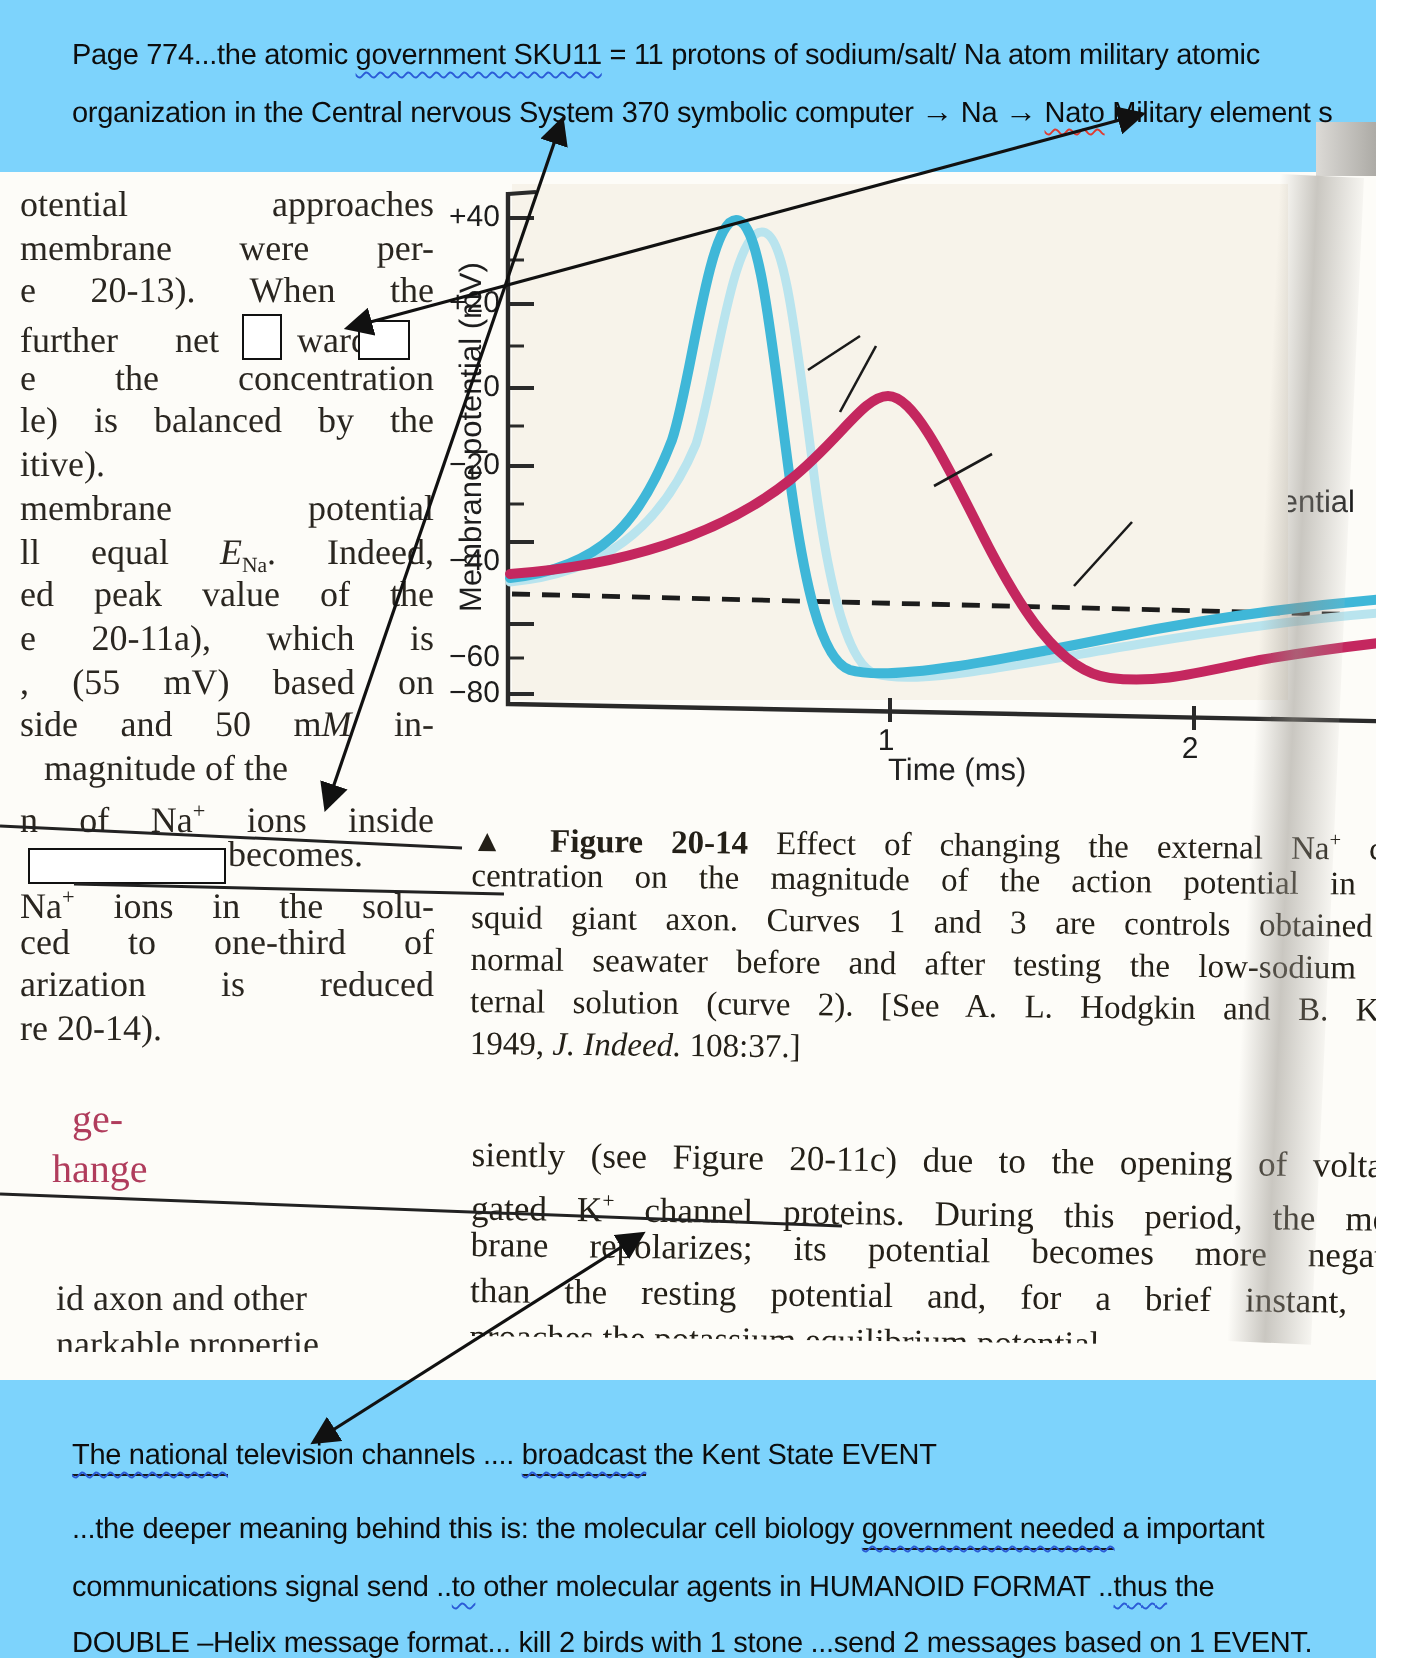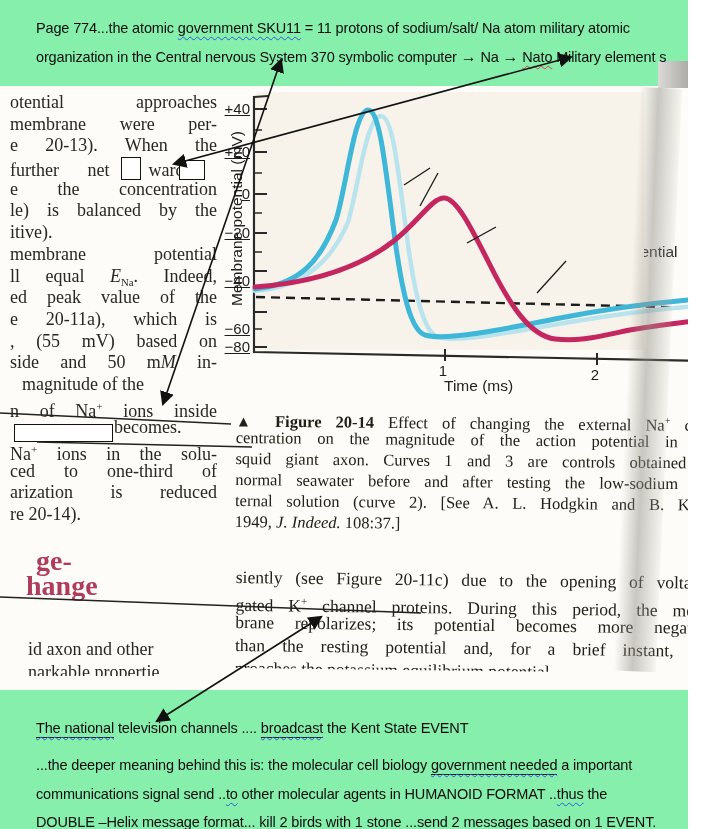--- a/index.html
+++ b/index.html
@@ -1,16 +1,16 @@
 <!DOCTYPE html>
 <html><head>
 <meta charset="utf-8">
 <style>
   html,body{margin:0;padding:0;background:#ffffff;}
-  #canvas{position:relative;width:688px;height:829px;background:#86efac;overflow:hidden;
+  #canvas{position:relative;width:688px;height:829px;background:#7dd3fc;overflow:hidden;
           font-family:"Liberation Sans",sans-serif;color:#111;}
   .abs{position:absolute;}
   .sans{font-family:"Liberation Sans",sans-serif;}
   .serif{font-family:"Liberation Serif",serif;}
   .i{font-style:italic;}
   .b{font-weight:bold;}
   .nowrap{white-space:nowrap;}
 
   
   .note{font-size:14.5px;letter-spacing:-0.15px;color:#0d0d0d;line-height:28px;}
@@ -33,30 +33,30 @@
   
   .leftcol{left:10px;top:92px;width:207px;font-size:18px;line-height:21.7px;color:#2a2620;z-index:2;}
   .ln{height:21.7px;overflow:visible;white-space:nowrap;}
   .j{text-align:justify;text-align-last:justify;white-space:normal;}
   .subna{font-size:60%;vertical-align:-4px;letter-spacing:0;}
   .supp{font-size:62%;vertical-align:super;}
   .annot-box{display:inline-block;border:1.8px solid #111;background:#fff;vertical-align:-4px;z-index:5;position:relative;}
   .box1{width:18px;height:21px;margin-left:7px;}
   .box2{width:24px;height:18px;margin-left:-10px;}
   .indent-mentally{padding-left:104px;}
-  .heading{left:26px;top:548px;font-size:28px;font-weight:bold;line-height:25px;z-index:2;}
+  .heading{left:26px;top:548px;font-size:20px;font-weight:normal;line-height:25px;z-index:2;}
   .leftbottom{left:28px;top:638px;width:190px;font-size:18px;line-height:22.5px;color:#2a2620;z-index:2;height:38px;overflow:hidden;}
   .caption{left:236px;top:406px;width:478px;font-size:16.5px;line-height:21px;color:#242018;z-index:2;transform:rotate(0.55deg);transform-origin:0 0;}
   .para{left:236px;top:566px;width:478px;font-size:17.5px;line-height:22.7px;color:#242018;z-index:2;height:102px;overflow:hidden;transform:rotate(0.7deg);transform-origin:0 0;}
 
   
   .fig-label{z-index:2;color:#222;}
   .ylab{left:121px;top:210px;width:230px;height:17px;text-align:center;font-size:15.5px;
         transform:rotate(-90deg);color:#1d1d1d;}
-  .ytick{left:204px;width:46px;text-align:right;font-size:15px;color:#1d1d1d;text-decoration:underline;}
+  .ytick{left:204px;width:46px;text-align:right;font-size:15px;color:#1d1d1d;}
   .xtick{width:20px;text-align:center;font-size:15px;color:#1d1d1d;}
   .curveno{font-size:16.5px;font-weight:600;color:#2b2b2b;}
   .chart-ann{font-size:15.5px;color:#1d1d1d;white-space:nowrap;}
   .chart-ann .supp{font-size:10px;}
   .chart-ann .subo{font-size:10px;vertical-align:-3px;}
 
   svg.layer{position:absolute;left:0;top:0;z-index:3;pointer-events:none;}
   svg.toplayer{z-index:6;}
   .whitebox{left:14px;top:424px;width:97px;height:16px;border:1.6px solid #111;background:#fff;z-index:5;}
 

